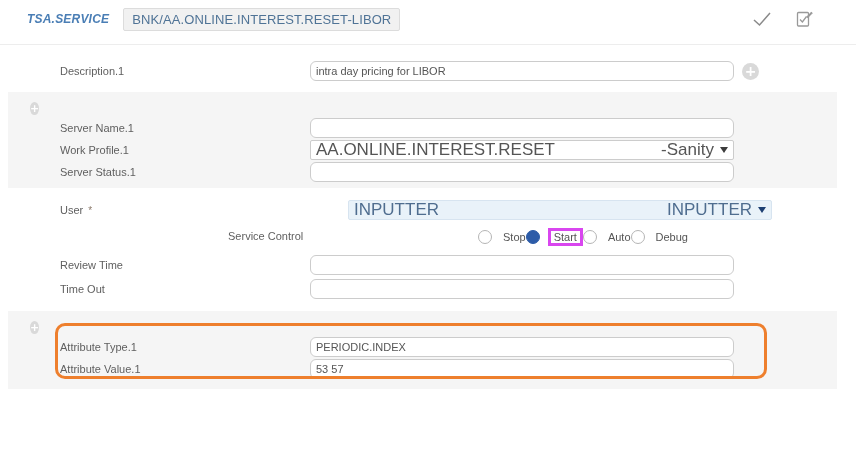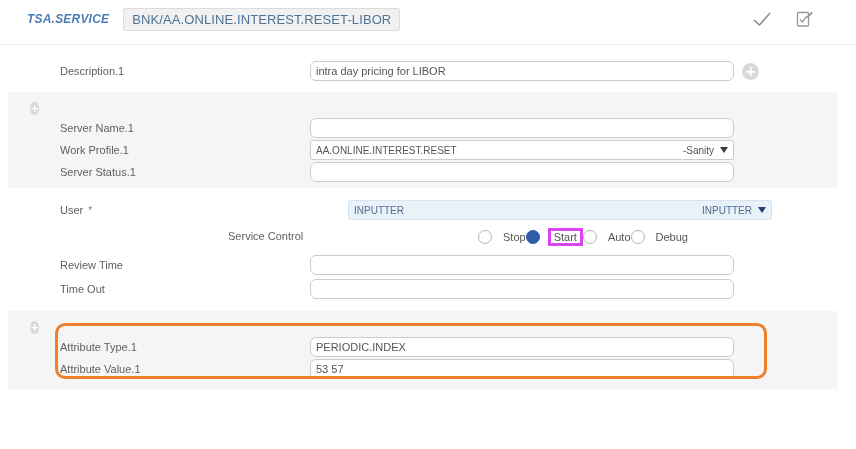--- a/index.html
+++ b/index.html
@@ -24,21 +24,21 @@
   
   .row{display:flex;align-items:center;}
   .flabel{width:250px;padding-left:60px;font-size:11px;color:#5f5f5f;flex-shrink:0;white-space:nowrap;}
   .req{color:#8c7a6b;font-size:10px;margin-left:5px;}
   input.txt{
     width:412px;height:18px;border:1px solid #ccc;border-radius:6px;padding:0 5px;
     font:11px "Liberation Sans",sans-serif;color:#555;background:#fff;outline:none;
   }
   .dd-field{
     width:412px;height:18px;border:1px solid #ccc;border-radius:2px;padding:0 5px;
-    display:flex;align-items:center;justify-content:space-between;font-size:10px;background:#fff;cursor:pointer;
+    display:flex;align-items:center;justify-content:space-between;font-size:17px;background:#fff;cursor:pointer;
   }
   .dd-right{display:flex;align-items:center;color:#555;}
   .dd-caret{width:0;height:0;border-left:4px solid transparent;border-right:4px solid transparent;
             border-top:6px solid #3c3c3c;margin-left:6px;}
   .user-field{background:var(--user-field-bg);border-color:#d7e4f0;}
   .user-field span{color:#4f6d8f;}
   .user-field .dd-caret{border-top-color:#1d3f72;}
   .plus-btn{width:17px;height:17px;border-radius:50%;background:#d9d9d9;color:#fff;
             font-size:14px;line-height:16px;text-align:center;font-weight:bold;cursor:pointer;flex-shrink:0;
             font-family:"DejaVu Sans",sans-serif;}

